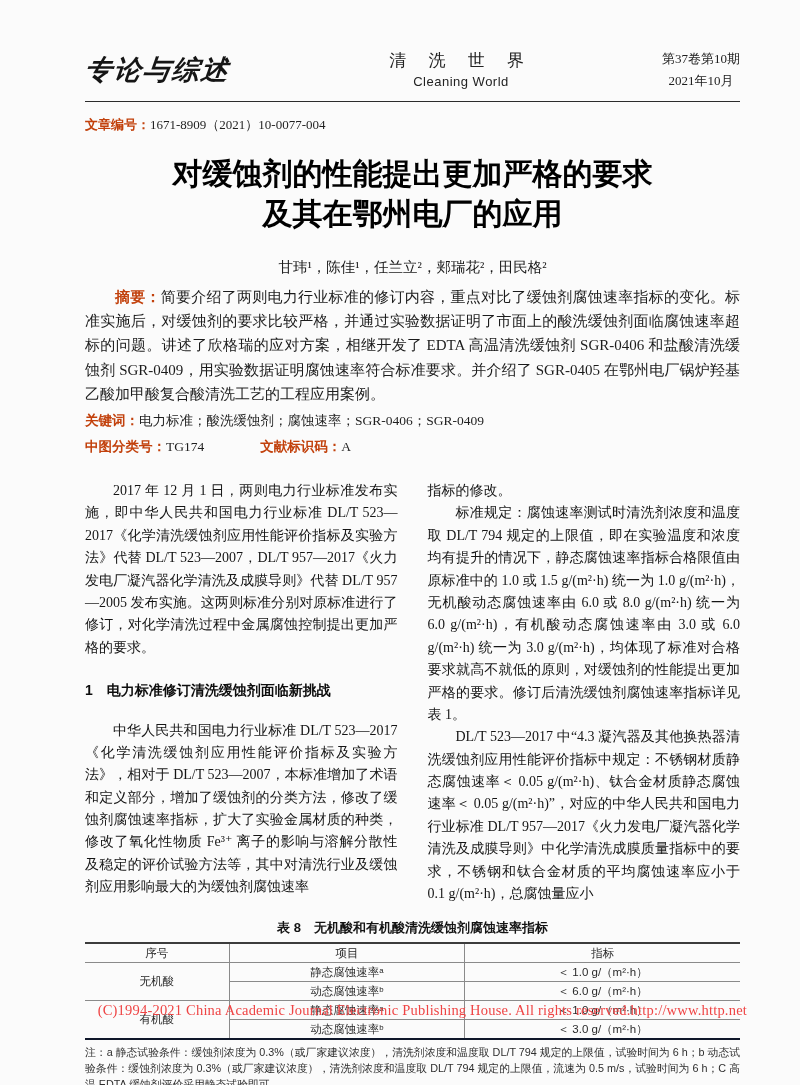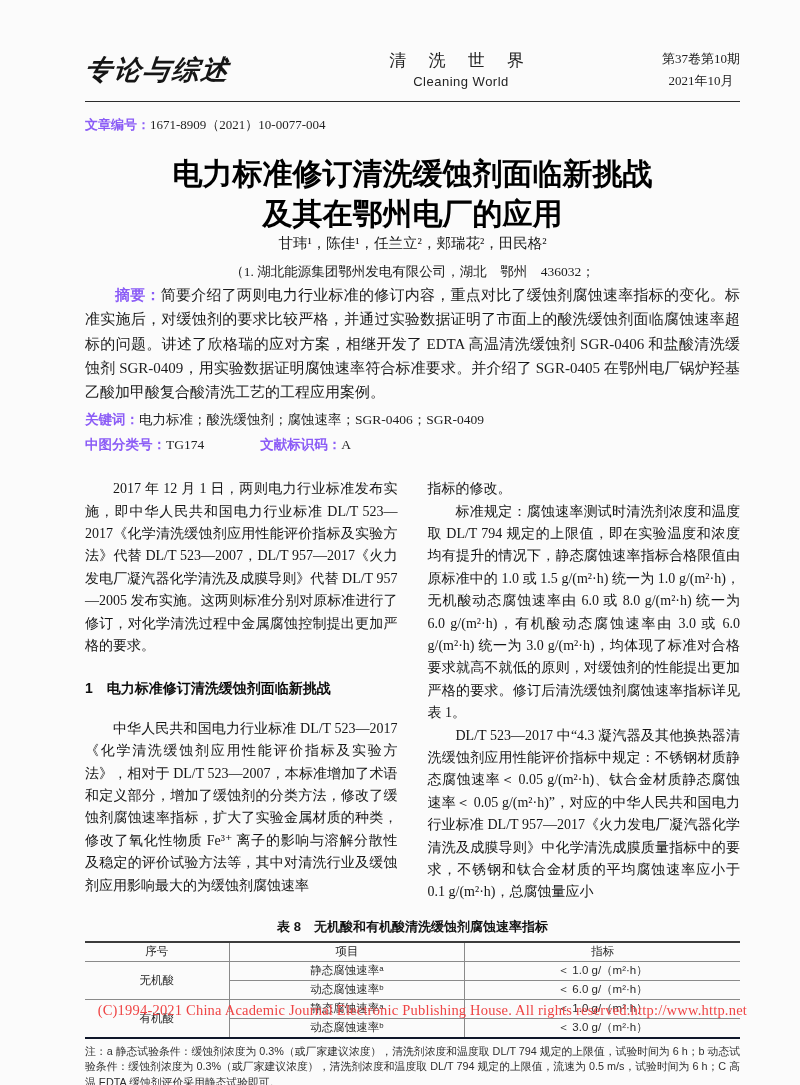--- a/index.html
+++ b/index.html
@@ -29,26 +29,26 @@
     letter-spacing:2px;color:#151515;
     transform:skewX(-6deg);
   }
   .journal-center{text-align:center;line-height:1.35;margin-left:30px;}
   .journal-cn{font-size:17px;letter-spacing:9px;color:#222;}
   .journal-en{font-family:"Liberation Sans","DejaVu Sans",sans-serif;font-size:13px;color:#222;letter-spacing:0.5px;}
   .issue-block{text-align:center;font-size:13px;line-height:1.7;color:#1d1d1d;}
   .header-rule{border:none;border-top:1.6px solid #2c2c2c;margin:7px 0 0 0;}
   
   .article-no{margin-top:14px;font-size:13px;}
-  .blabel{font-family:"Liberation Sans","DejaVu Sans",sans-serif;font-weight:bold;color:#8b5cf6;}
+  .blabel{font-family:"Liberation Sans","DejaVu Sans",sans-serif;font-weight:bold;color:#c2410c;}
   
   .title{margin:20px 0 0 0;text-align:center;
     font-family:"Liberation Sans","DejaVu Sans",sans-serif;
     font-weight:bold;font-size:30px;line-height:1.33;color:#000;}
-  .authors{text-align:center;font-size:14.5px;color:#181818;}
+  .authors{margin-top:24px;text-align:center;font-size:14.5px;color:#181818;}
   .affil{margin-top:8px;text-align:center;font-size:13.5px;line-height:1.65;color:#1b1b1b;}
   
   .abstract{font-size:15px;line-height:1.62;text-align:justify;text-indent:2em;color:#1b1b1b;}
   .kline{margin-top:4px;font-size:13.5px;line-height:1.62;}
   .clc-gap{display:inline-block;width:56px;}
   
   .columns{display:flex;gap:30px;margin-top:22px;}
   .colm{flex:1;font-size:14px;line-height:1.6;text-align:justify;color:#151515;}
   .colm p{margin:0;text-indent:2em;}
   .colm p.noindent{text-indent:0;}
@@ -94,28 +94,27 @@
     </div>
   </div>
 
   <hr class="header-rule">
 
   <div class="article-no">
     <span class="blabel">文章编号：</span><span>1671-8909（2021）10-0077-004</span>
   </div>
 
   <h1 class="title">
-    <div>电力标准修订清洗缓蚀剂面临新挑战</div>
+    <div>对缓蚀剂的性能提出更加严格的要求</div>
     <div>及其在鄂州电厂的应用</div>
   </h1>
 
   <div class="authors">甘玮¹，陈佳¹，任兰立²，郏瑞花²，田民格²</div>
 
   <div class="affil">
-    <div>（1. 湖北能源集团鄂州发电有限公司，湖北　鄂州　436032；</div>
   </div>
 
   <div class="abstract">
     <span class="blabel">摘要：</span><span>简要介绍了两则电力行业标准的修订内容，重点对比了缓蚀剂腐蚀速率指标的变化。标准实施后，对缓蚀剂的要求比较严格，并通过实验数据证明了市面上的酸洗缓蚀剂面临腐蚀速率超标的问题。讲述了欣格瑞的应对方案，相继开发了 EDTA 高温清洗缓蚀剂 SGR-0406 和盐酸清洗缓蚀剂 SGR-0409，用实验数据证明腐蚀速率符合标准要求。并介绍了 SGR-0405 在鄂州电厂锅炉羟基乙酸加甲酸复合酸清洗工艺的工程应用案例。</span>
   </div>
 
   <div class="kline">
     <span class="blabel">关键词：</span><span>电力标准；酸洗缓蚀剂；腐蚀速率；SGR-0406；SGR-0409</span>
   </div>
 

